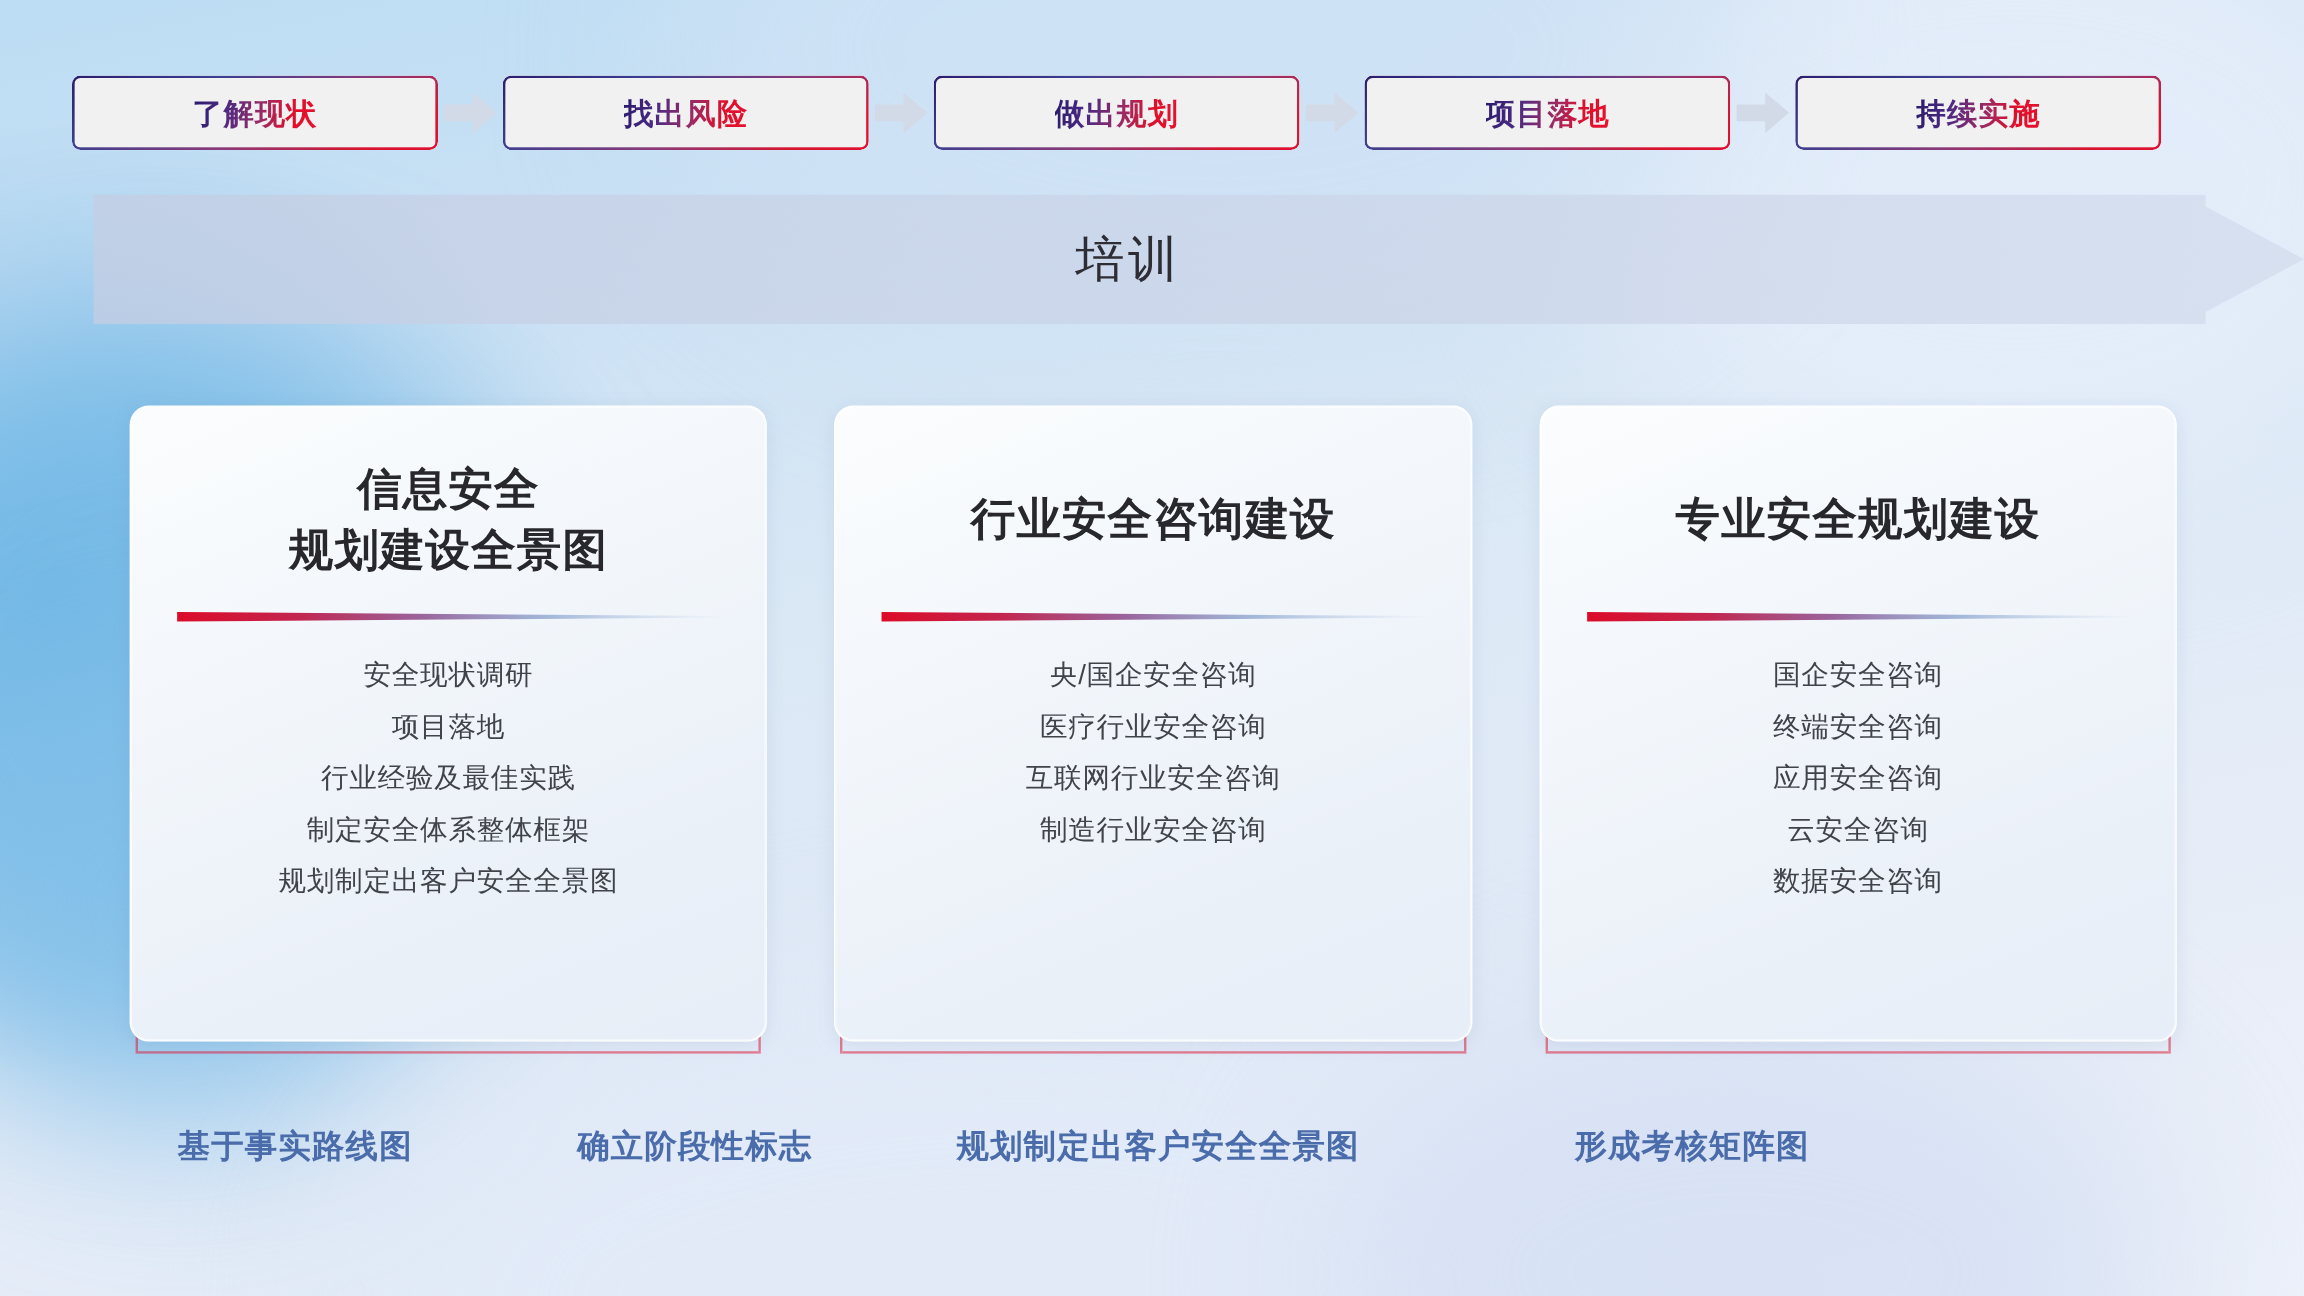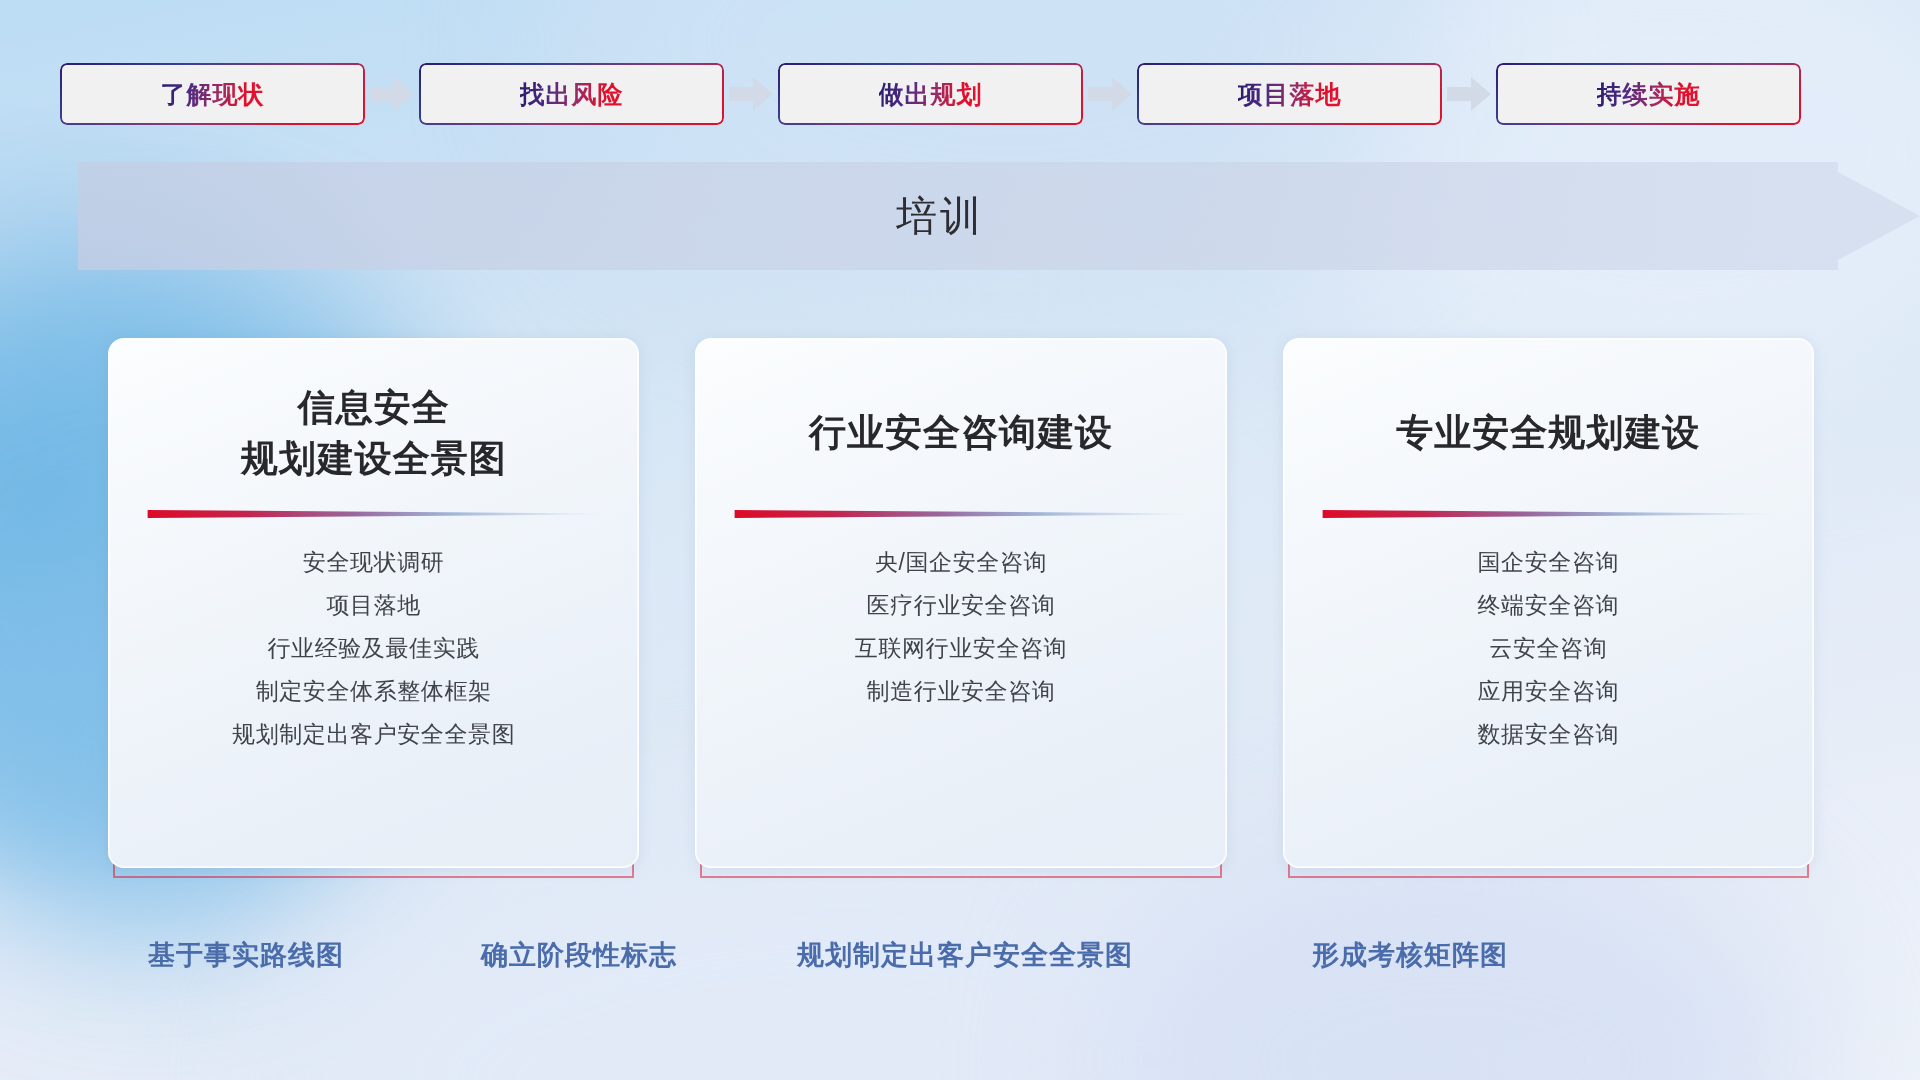--- a/index.html
+++ b/index.html
@@ -334,22 +334,22 @@
                 <stop offset="68%" stop-color="#6f8fc4" stop-opacity="0.6"></stop>
                 <stop offset="100%" stop-color="#9fb8d8" stop-opacity="0"></stop>
               </linearGradient>
             </defs>
             <path d="M4 3 L400 6.4 L400 7.6 L4 11 Z" fill="url(#divG3)"></path>
           </svg>
         </div>
         <ul class="card-list">
           <li>国企安全咨询</li>
           <li>终端安全咨询</li>
+          <li>应用安全咨询</li>
           <li>云安全咨询</li>
-          <li>应用安全咨询</li>
           <li>数据安全咨询</li>
         </ul>
       </div>
     </div>
 
   </div>
 
   <div id="bottom-labels">
     <div class="bottom-label" style="left:246px">基于事实路线图</div>
     <div class="bottom-label" style="left:579px">确立阶段性标志</div>

